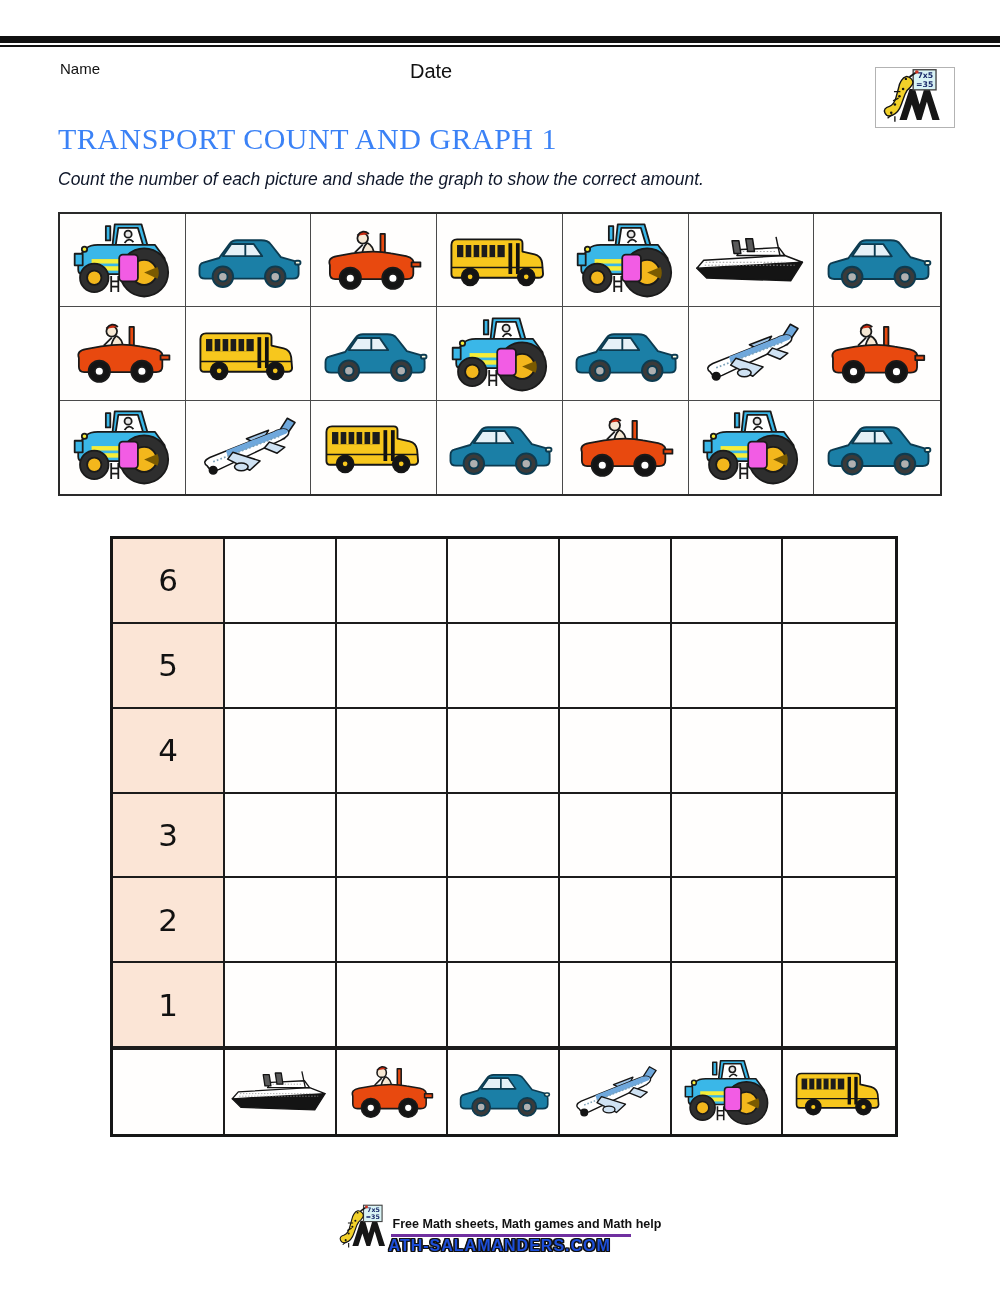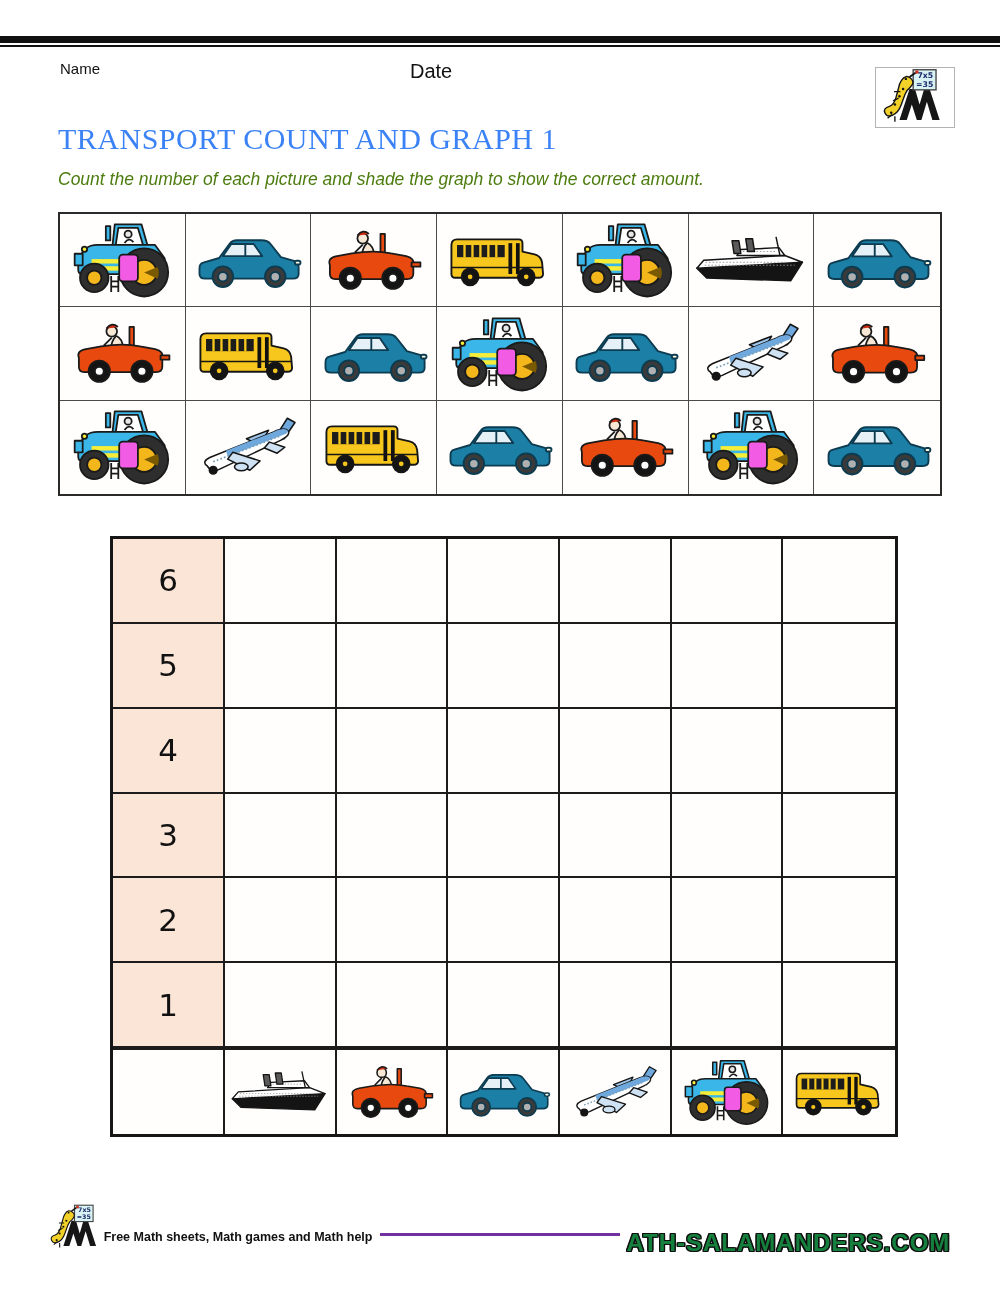--- a/index.html
+++ b/index.html
@@ -26,21 +26,21 @@
     display: flex; align-items: center; justify-content: center;
   }
 
   .page-title {
     position: absolute; left: 58px; top: 122px;
     font-family: "Liberation Serif", serif;
     font-size: 30px; color: #3b82f6; letter-spacing: .5px;
   }
   .instruction {
     position: absolute; left: 58px; top: 169px;
-    font-style: italic; font-size: 17.5px; color: #4d7c0f;
+    font-style: italic; font-size: 17.5px; color: #0f172a;
   }
 
   
   .picture-grid {
     position: absolute; left: 58px; top: 212px; width: 884px; height: 284px;
     border: 2px solid #2a2a2a;
     display: grid; grid-template-columns: repeat(7, 1fr); grid-template-rows: repeat(3, 1fr);
     background: #fffefd;
   }
   .pcell {
@@ -70,26 +70,26 @@
   }
   .gcell.axis { border-bottom: none; border-top: 2px solid #1c1c1c; }
   .gcell.axis svg { max-height: 86%; }
 
   
   .footer {
     position: absolute; left: 0; top: 1203px; width: 100%;
     display: flex; justify-content: center; align-items: flex-end;
   }
   .footer-logo { margin-right: -8px; margin-bottom: 2px; }
-  .footer-right { display: flex; flex-direction: row; }
+  .footer-right { display: flex; flex-direction: column; }
   .tagline { font-size: 12.5px; font-weight: bold; color: #111; padding-left: 10px; }
   .tagline-underline { height: 3px; background: #7030a0; margin: 3px 0 1px 8px; width: 240px; }
   .site-text {
-    font-size: 24px; font-weight: bold; letter-spacing: 1px;
-    color: #15803d;
+    font-size: 16px; font-weight: bold; letter-spacing: 1px;
+    color: #1d4ed8;
     text-shadow: -1.3px -1.3px 0 #111, 1.3px -1.3px 0 #111, -1.3px 1.3px 0 #111, 1.3px 1.3px 0 #111, 0 1.3px 0 #111, 0 -1.3px 0 #111, 1.3px 0 0 #111, -1.3px 0 0 #111;
     padding-left: 6px; line-height: 1.05;
     font-family: "Liberation Sans", sans-serif;
   }
 </style>
 </head>
 <body>
 
 <div class="page">
   <div class="topbar"></div>

